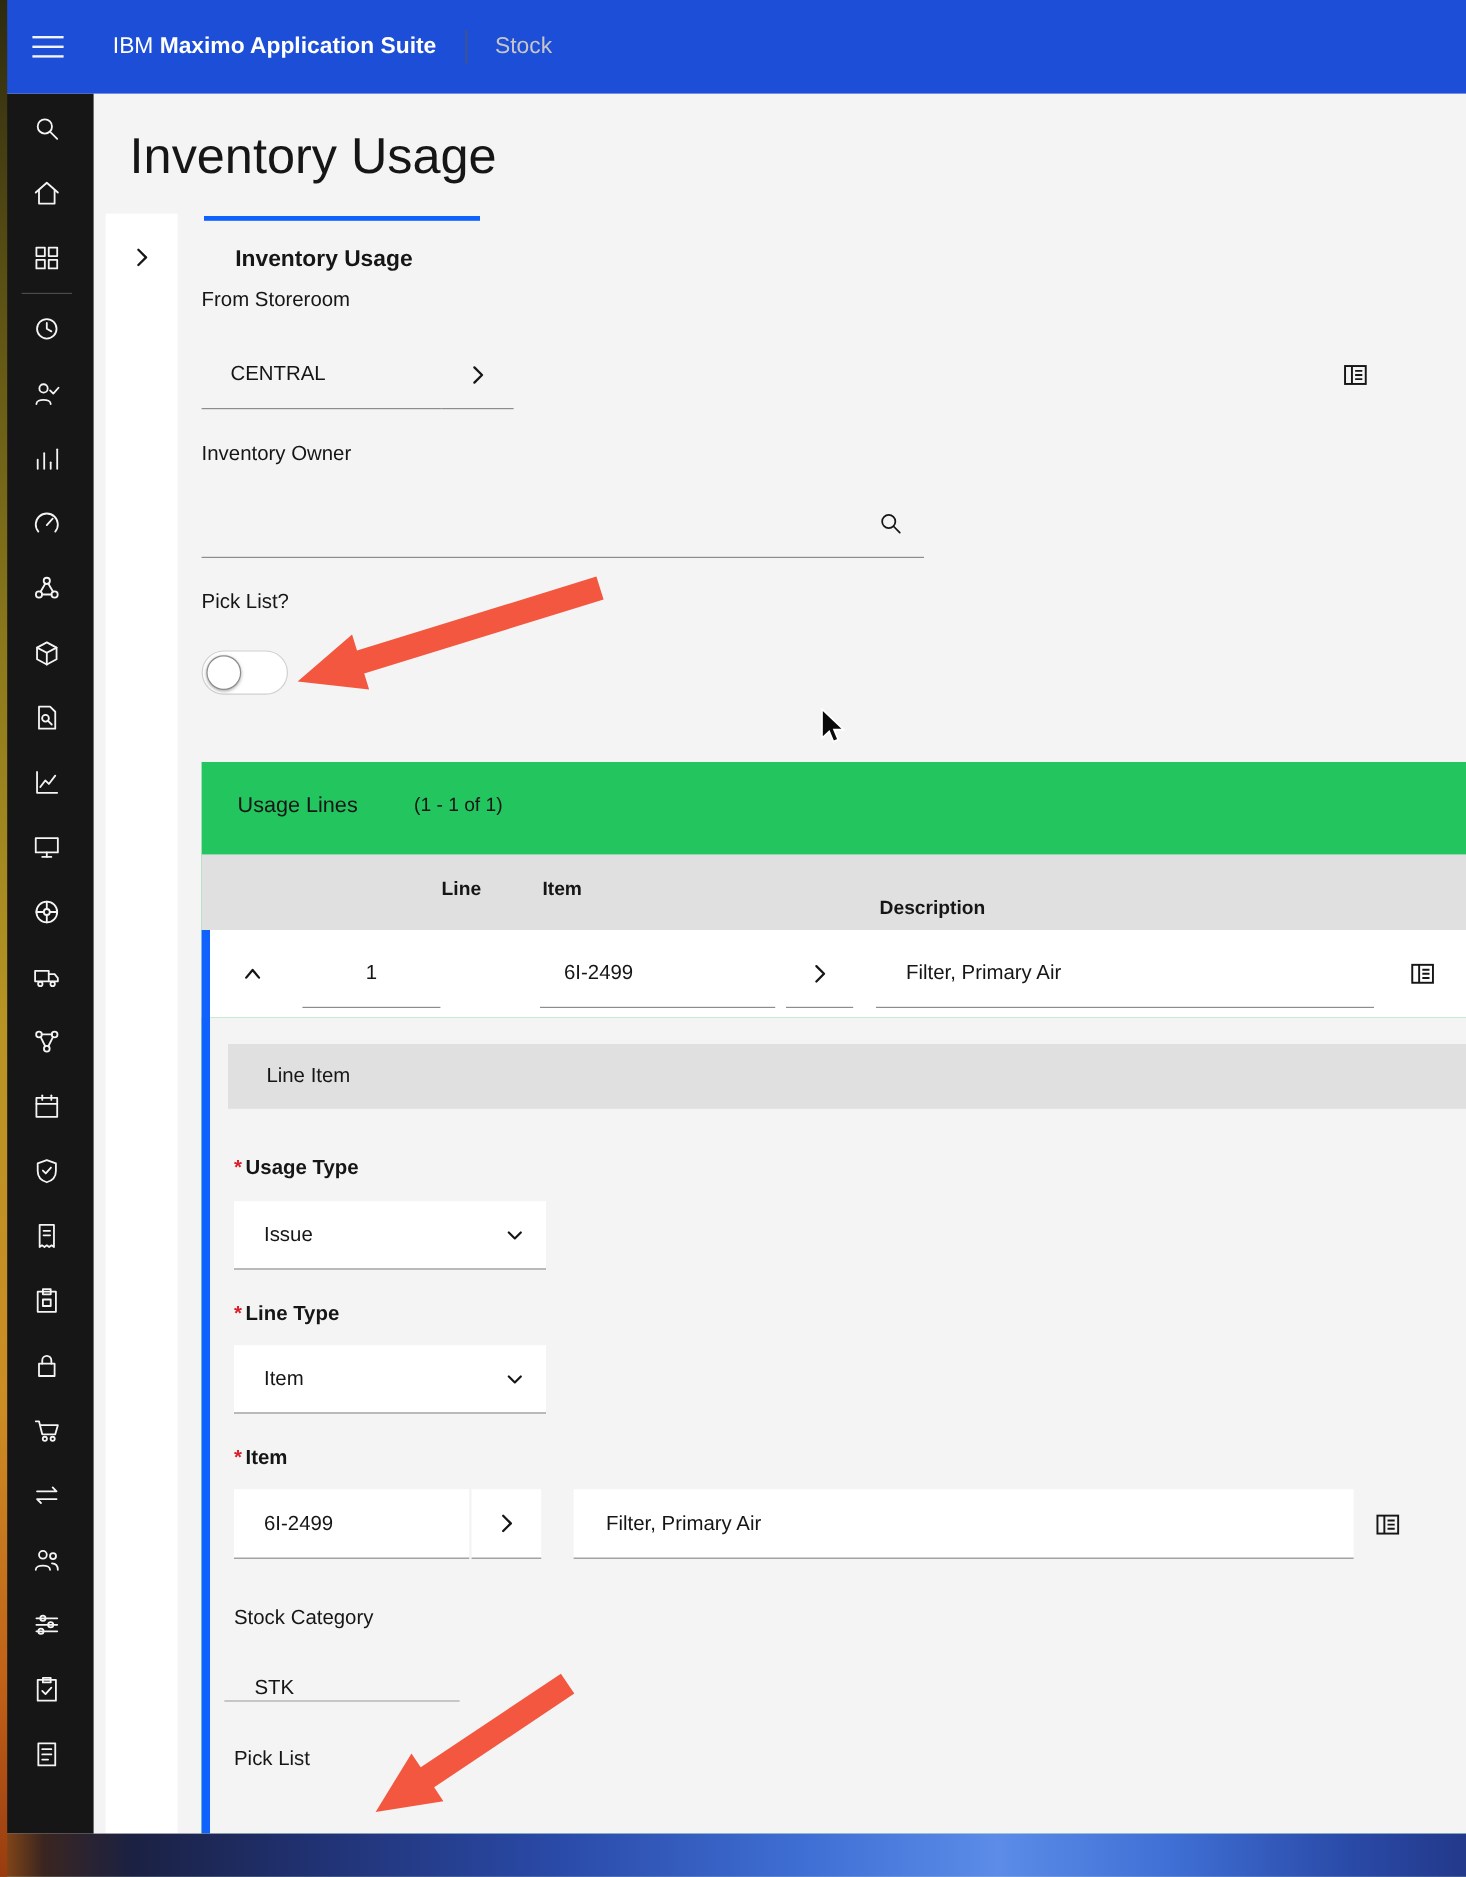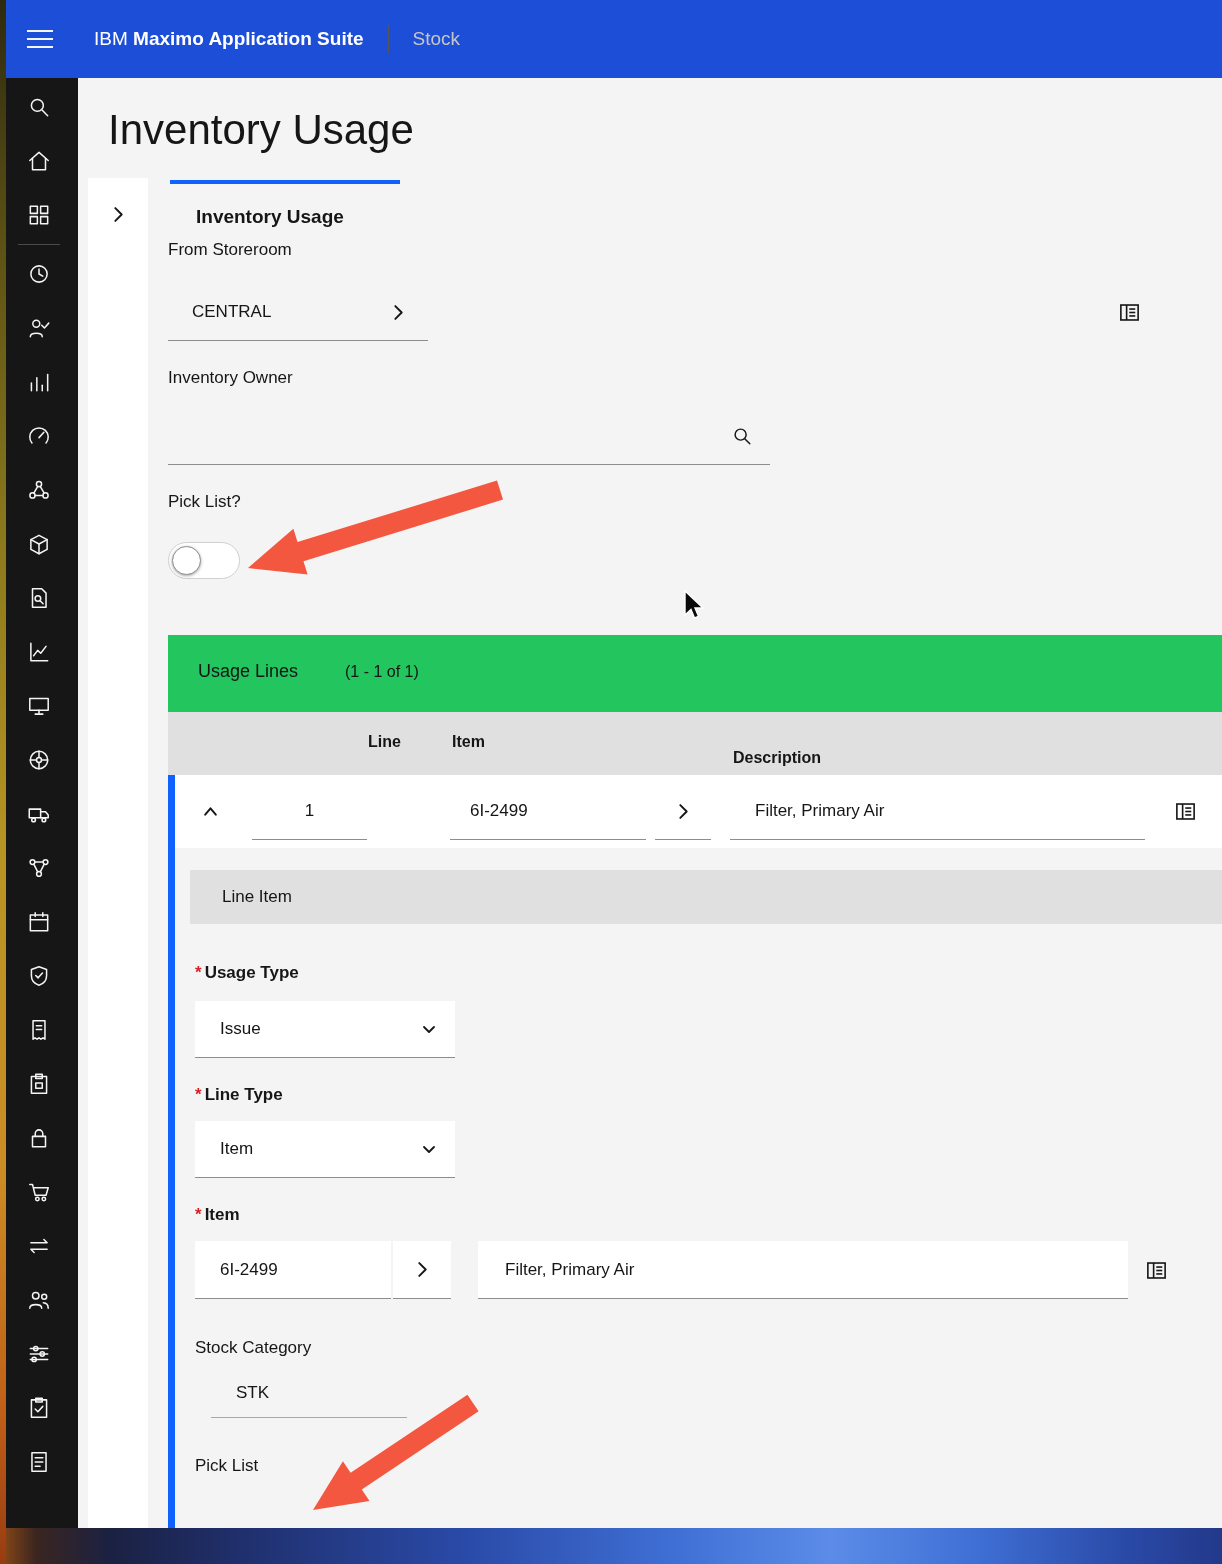--- a/index.html
+++ b/index.html
@@ -110,22 +110,22 @@
     font-size:17px; color:#161616; cursor:pointer; }
   .dropdown svg { width:16px; height:16px; stroke:#161616; fill:none; stroke-width:1.8; stroke-linecap:round; stroke-linejoin:round; }
   .dd-usage { left:20px; top:153px; }
   .dd-line { left:20px; top:273px; }
 
   .white-field { background:#ffffff; }
   .item-code { left:20px; top:393px; width:196px; height:58px; padding-left:25px; }
   .item-chev { left:218px; top:393px; width:58px; height:58px; background:#ffffff; }
   .item-desc { left:303px; top:393px; width:650px; height:58px; padding-left:27px; }
   .item-menu { left:955px; top:393px; width:52px; height:58px; }
-  .stock-value { left:36px; top:520px; width:196px; height:50px; padding-left:25px;
-    border-bottom:1px solid #a8a8a8; background:transparent; }
+  .stock-value { left:12px; top:520px; width:196px; height:50px; padding-left:25px;
+    border-bottom:1px solid #a8a8a8; background:transparent;align-items:flex-end; }
 
   .arrow { position:absolute; z-index:25; }
   .arrow1 { left:150px; top:402px; }
   .arrow2 { left:180px; top:1300px; }
   .cursor { position:absolute; left:605px; top:512px; z-index:26; }
 </style>
 </head>
 <body>
 
 <div class="wp-left"></div>

